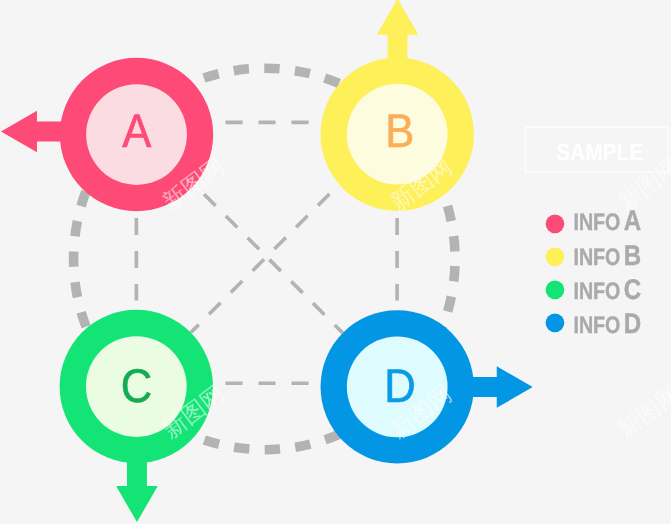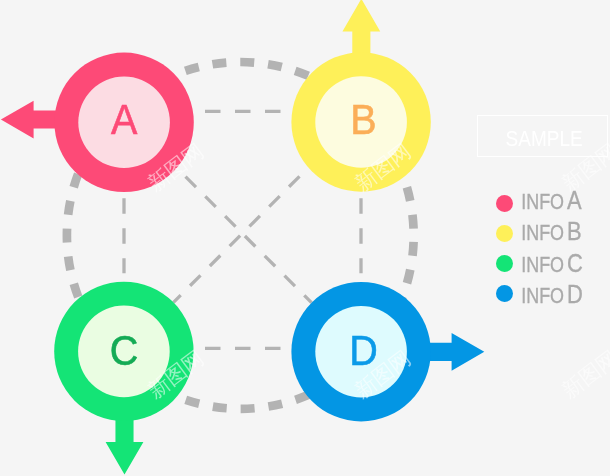--- a/index.html
+++ b/index.html
@@ -1,20 +1,20 @@
 <!DOCTYPE html>
 <html><head>
 <meta charset="utf-8">
 <title>Infographic</title>
 <style>
   html,body{margin:0;padding:0;}
   body{width:610px;height:476px;background:#f5f5f5;font-family:"Liberation Sans",sans-serif;overflow:hidden;}
   #stage{position:relative;width:610px;height:476px;}
   svg{display:block;position:absolute;left:0;top:0;}
-  #legend{position:absolute;left:0;top:0;width:610px;height:476px;}
+  #legend{position:absolute;left:0;top:0;width:610px;height:476px;font-weight:bold;}
   #sample-box{position:absolute;box-sizing:border-box;left:477.4px;top:115.4px;
     width:131px;height:42px;border:1.7px solid #ffffff;
     }
   #legend-items{position:absolute;left:0;top:0;}
   .legend-row{position:absolute;left:0;width:610px;height:0;}
   .legend-dot{position:absolute;left:495.5px;top:0;width:17.2px;height:17.2px;border-radius:50%;}
 </style>
 </head>
 <body>
 

